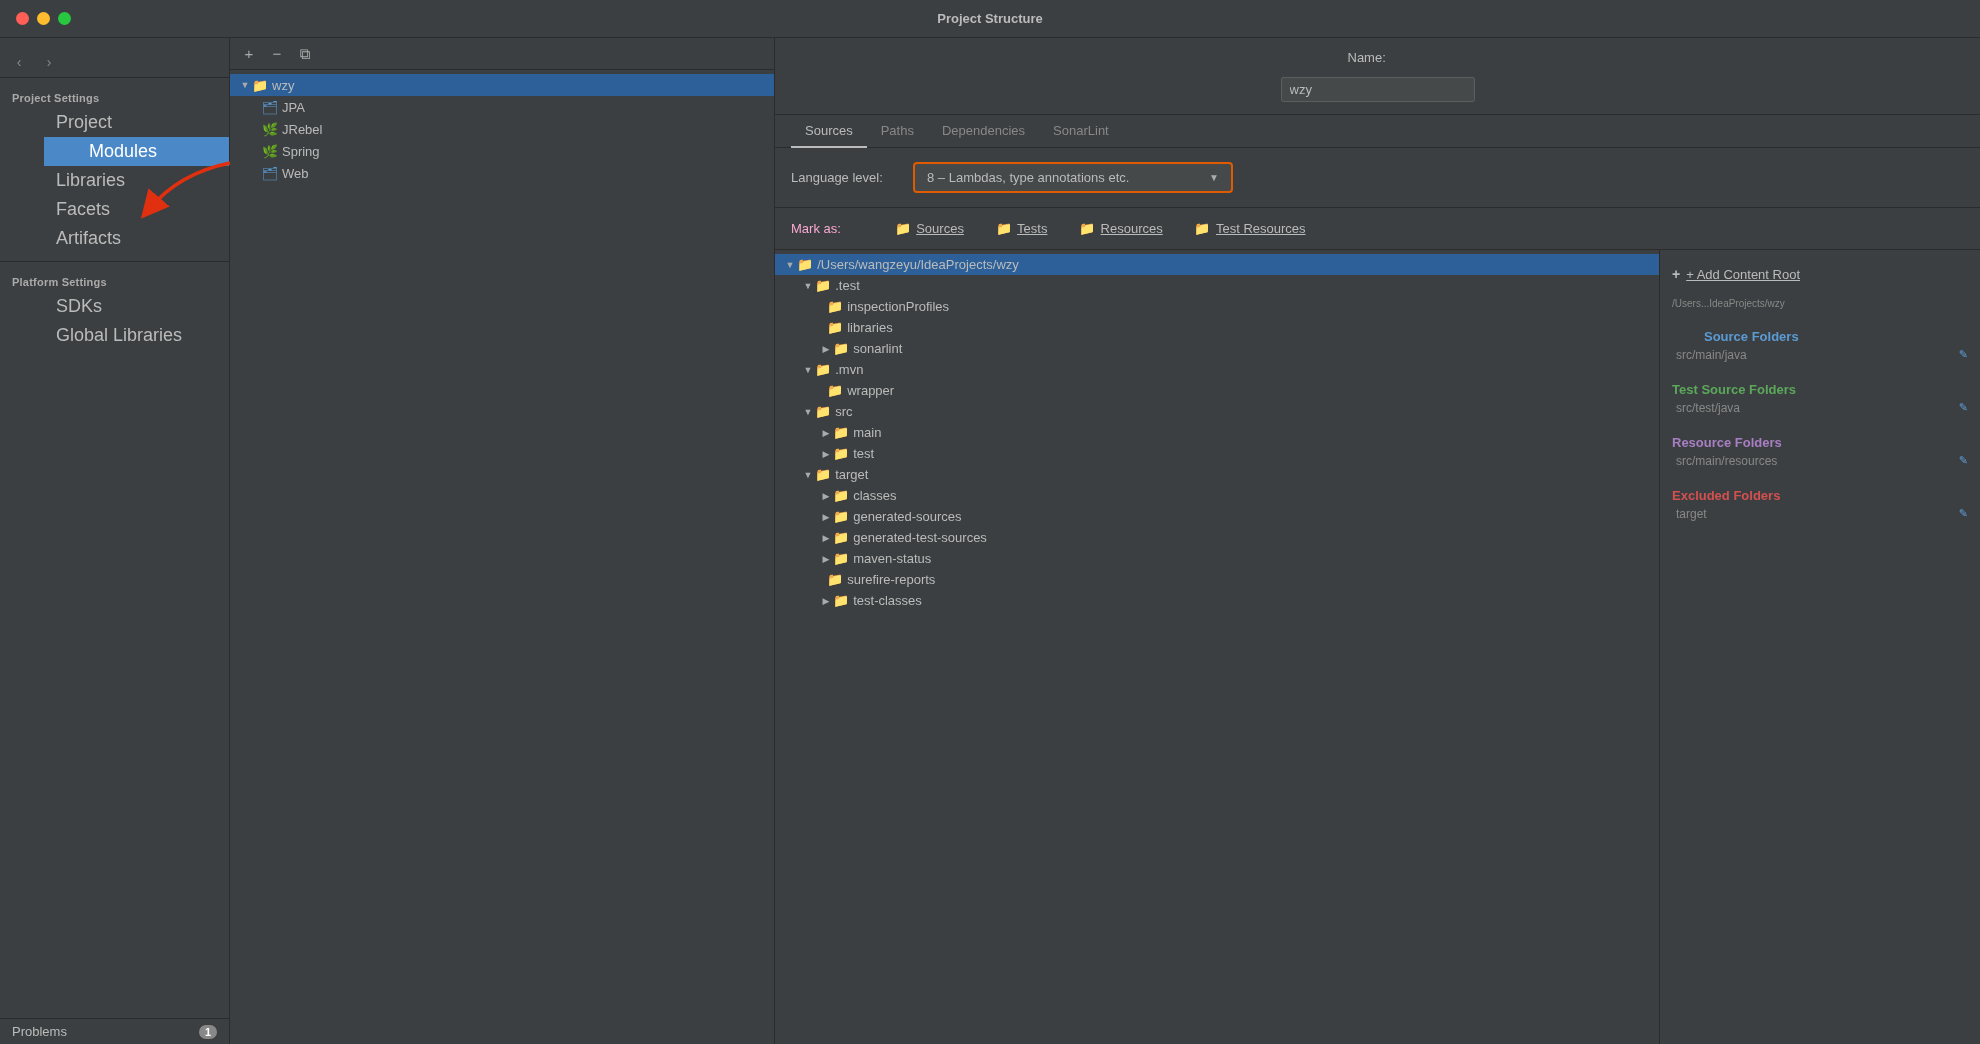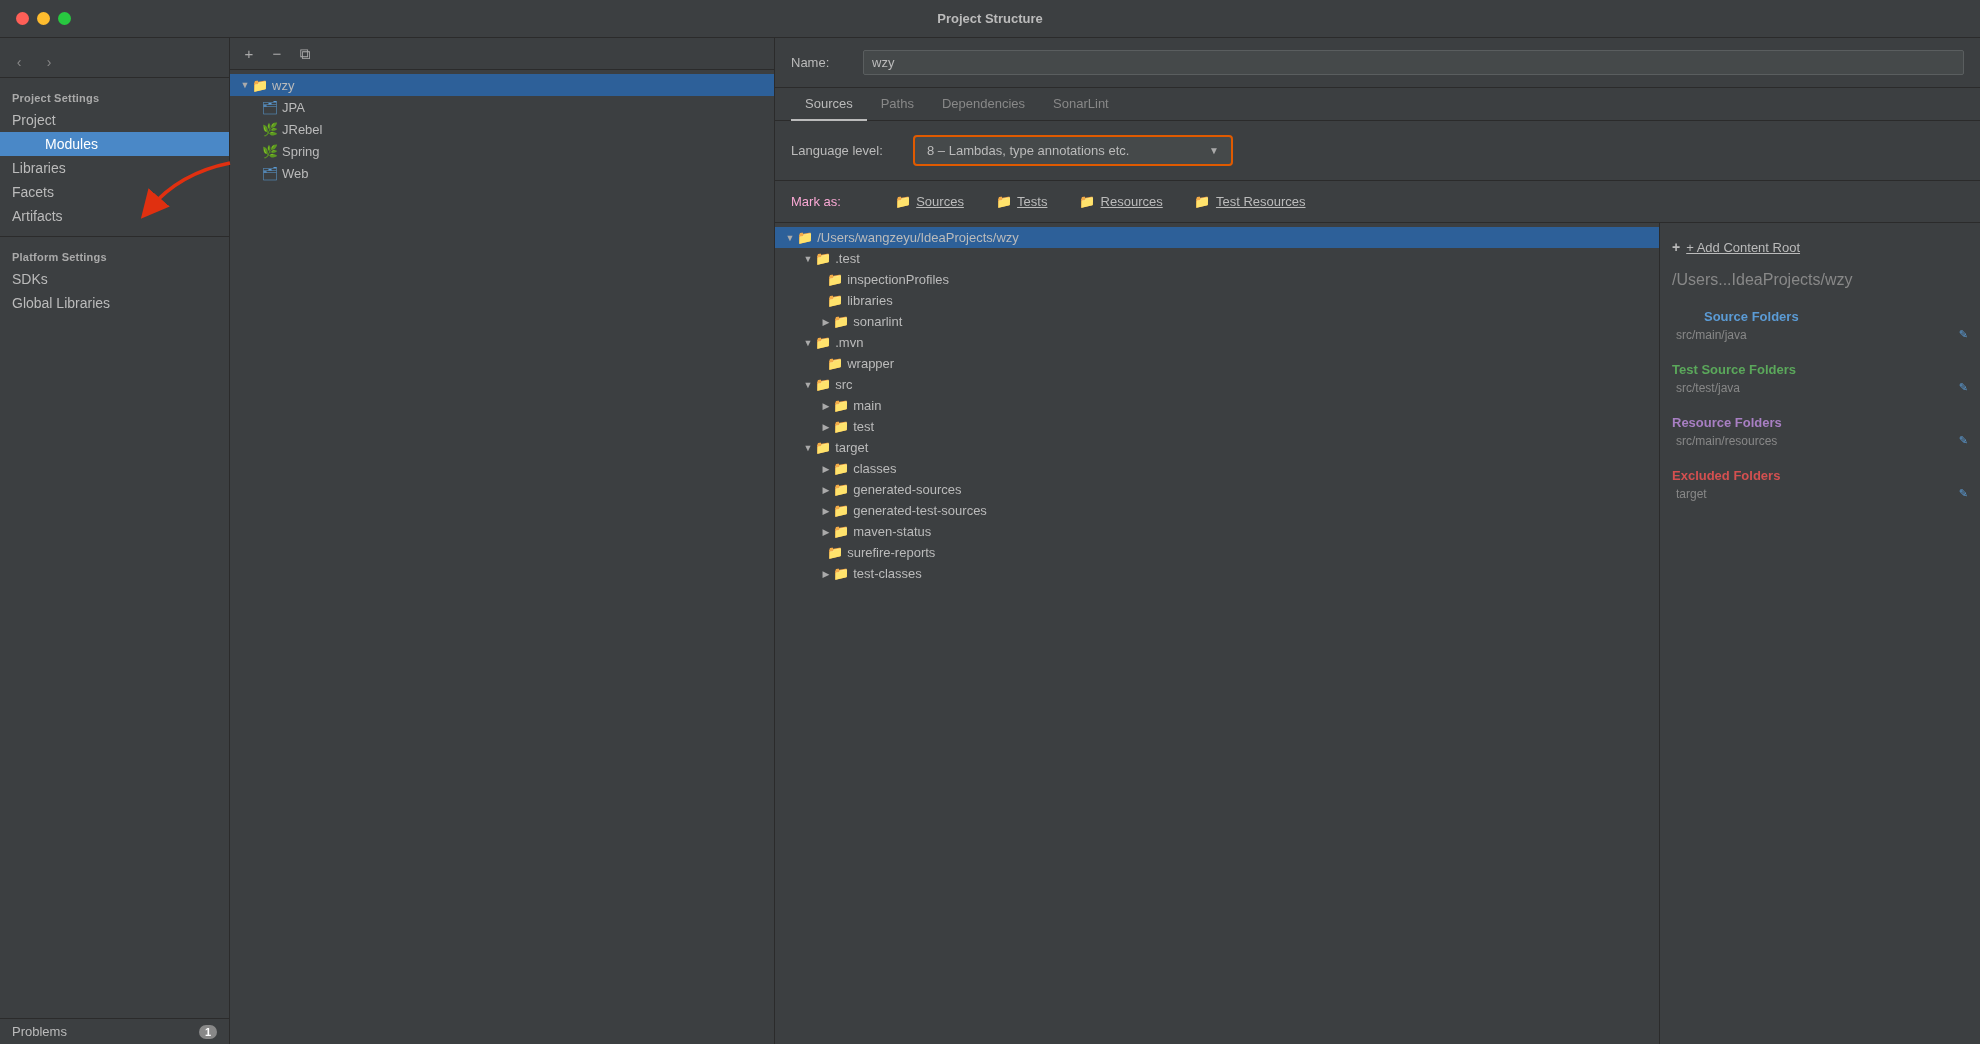--- a/index.html
+++ b/index.html
@@ -93,22 +93,23 @@
       color: #aaaaaa;
       padding: 6px 12px 4px 12px;
       letter-spacing: 0.02em;
       text-transform: none;
     }
 
     .sidebar-item {
       padding: 4px 12px;
       cursor: pointer;
       color: #bbbbbb;
-      font-size: 14px;
+      font-size: 18px;
       border-radius: 0;
+      margin-left: 44px;
     }
     .sidebar-item.active {
       background: #4a88c7;
       color: #ffffff;
       padding-left: 45px;
     }
 
     .sidebar-divider {
       height: 1px;
       background: #2b2b2b;
@@ -217,20 +218,21 @@
       overflow: hidden;
     }
 
     
     .name-row {
       display: flex;
       align-items: center;
       padding: 12px 16px;
       gap: 12px;
       border-bottom: 1px solid #2b2b2b;
+      flex-direction: column;
     }
     .name-label {
       font-size: 13px;
       color: #bbbbbb;
       min-width: 60px;
     }
     .name-input {
       flex: 1;
       background: #45494a;
       border: 1px solid #5a5e5f;
@@ -352,21 +354,21 @@
       display: flex;
       align-items: center;
       gap: 6px;
       color: #bbbbbb;
       cursor: pointer;
       font-size: 13px;
       padding: 4px 0;
     }
 
     .path-label {
-      font-size: 16px;
+      font-size: 10px;
       color: #888;
       word-break: break-all;
     }
 
     .folder-section {
       margin-top: 8px;
     }
     .folder-section-title {
       font-size: 13px;
       font-weight: 600;

